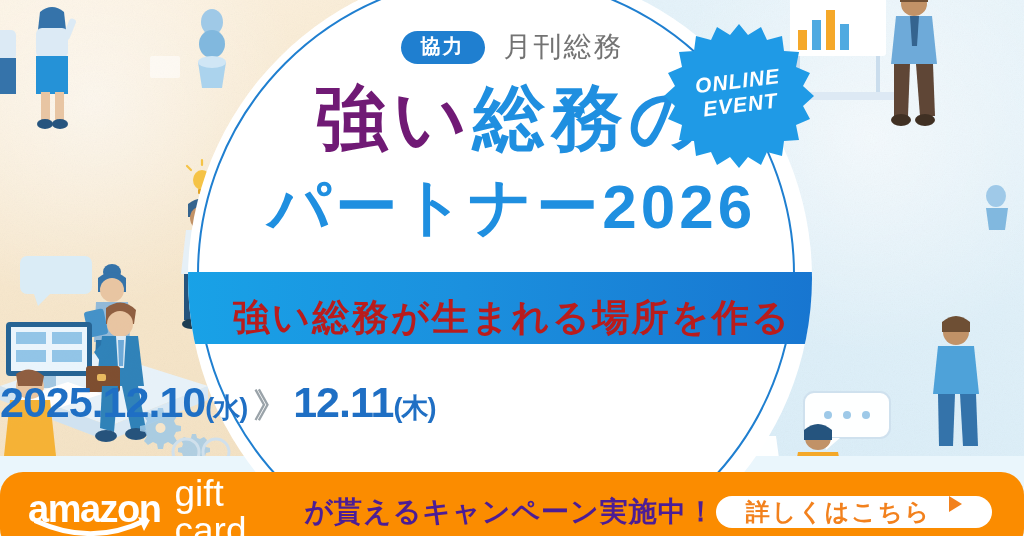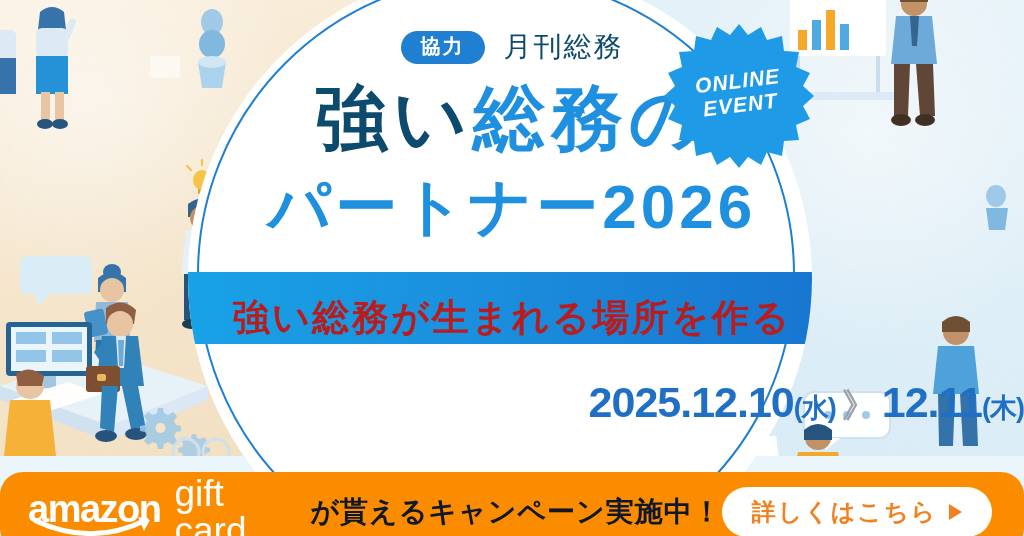--- a/index.html
+++ b/index.html
@@ -84,40 +84,40 @@
     background: #1f7fd0;
     color: #ffffff;
     font-size: 20px;
     font-weight: bold;
     letter-spacing: 2px;
     padding: 3px 20px 5px;
     border-radius: 999px;
     line-height: 1.25;
   }
   .partner-name {
-    color: #0c4a6e;
+    color: #737373;
     font-size: 28px;
     font-weight: 500;
     letter-spacing: 2px;
     font-family: "Liberation Serif", "DejaVu Serif", serif;
   }
 
   
   .headline1 {
     position: absolute;
     left: 0; right: 0;
     top: 82px;
     text-align: center;
     font-size: 72px;
     font-weight: bold;
     letter-spacing: 6px;
     line-height: 1;
     white-space: nowrap;
   }
-  .hl-orange { color: #0c4a6e; margin-top: 29px; }
+  .hl-orange { color: #701a75; margin-top: 29px; }
   .hl-blue   { color: #1f8fe0; }
 
   .headline2 {
     position: absolute;
     left: 0; right: 0;
     top: 176px;
     text-align: center;
     font-size: 62px;
     font-weight: bold;
     letter-spacing: 4px;
@@ -139,21 +139,21 @@
     font-weight: bold;
     letter-spacing: 2.5px;
     white-space: nowrap;
   }
 
   
   .dateline {
     position: absolute;
     left: 0; right: 0;
     top: 378px;
-    text-align: right;
+    text-align: left;
     white-space: nowrap;
     color: #1f6fc4;
     font-weight: bold;
   }
   .d-main  { font-size: 43px; letter-spacing: -1px; }
   .d-small { font-size: 27px; letter-spacing: -1px; }
   .d-arrow { font-size: 34px; color: #9aa3a9; margin: 0 6px; }
 
   
   .starburst {
@@ -207,38 +207,38 @@
     height: 22px;
   }
   .gift-card {
     color: #ffffff;
     font-size: 37px;
     letter-spacing: 0px;
     margin-left: 14px;
     line-height: 1;
   }
   .cta-jp {
-    color: #0f172a;
+    color: #4c1d95;
     font-size: 28px;
     font-weight: bold;
     letter-spacing: 1px;
     margin-left: 32px;
     line-height: 1;
     white-space: nowrap;
   }
   .cta-button {
     margin-left: auto;
     margin-right: 32px;
     background: #ffffff;
     border-radius: 999px;
-    height: 50px;
+    height: 32px;
     padding: 0 30px;
     display: flex;
-    align-items: center;
-    gap: 12px;
+    align-items: flex-start;
+    gap: 18px;
     cursor: pointer;
   }
   .cta-button-label {
     color: #f2811d;
     font-size: 24px;
     font-weight: bold;
     letter-spacing: 2px;
     white-space: nowrap;
   }
   .cta-caret {

